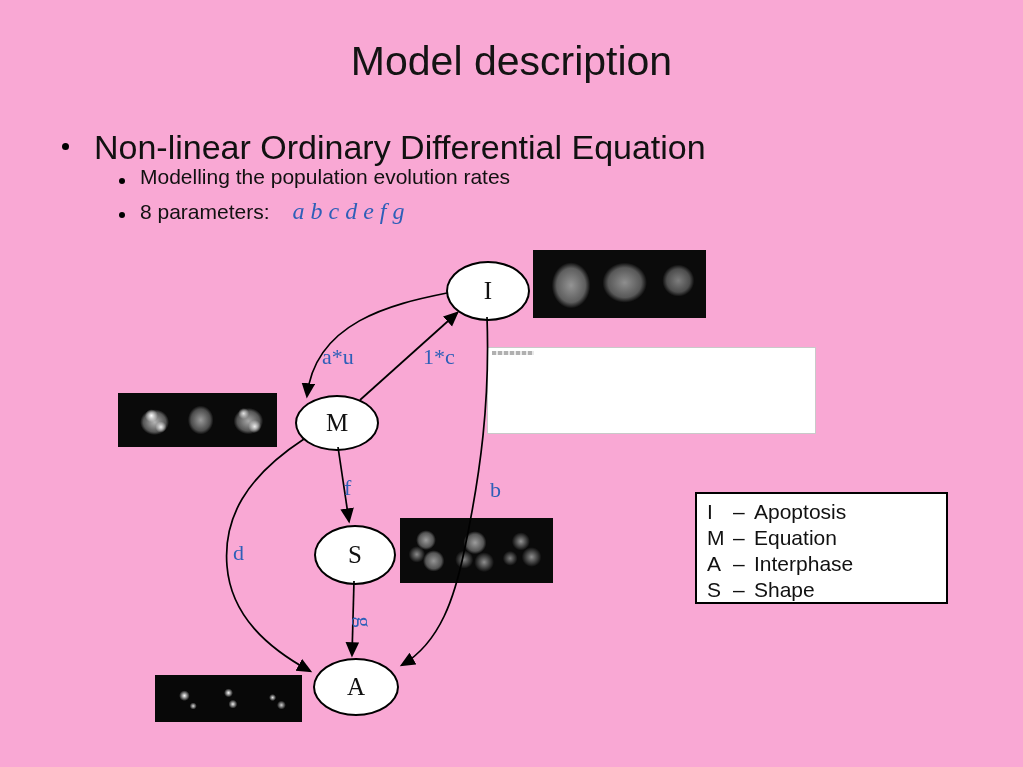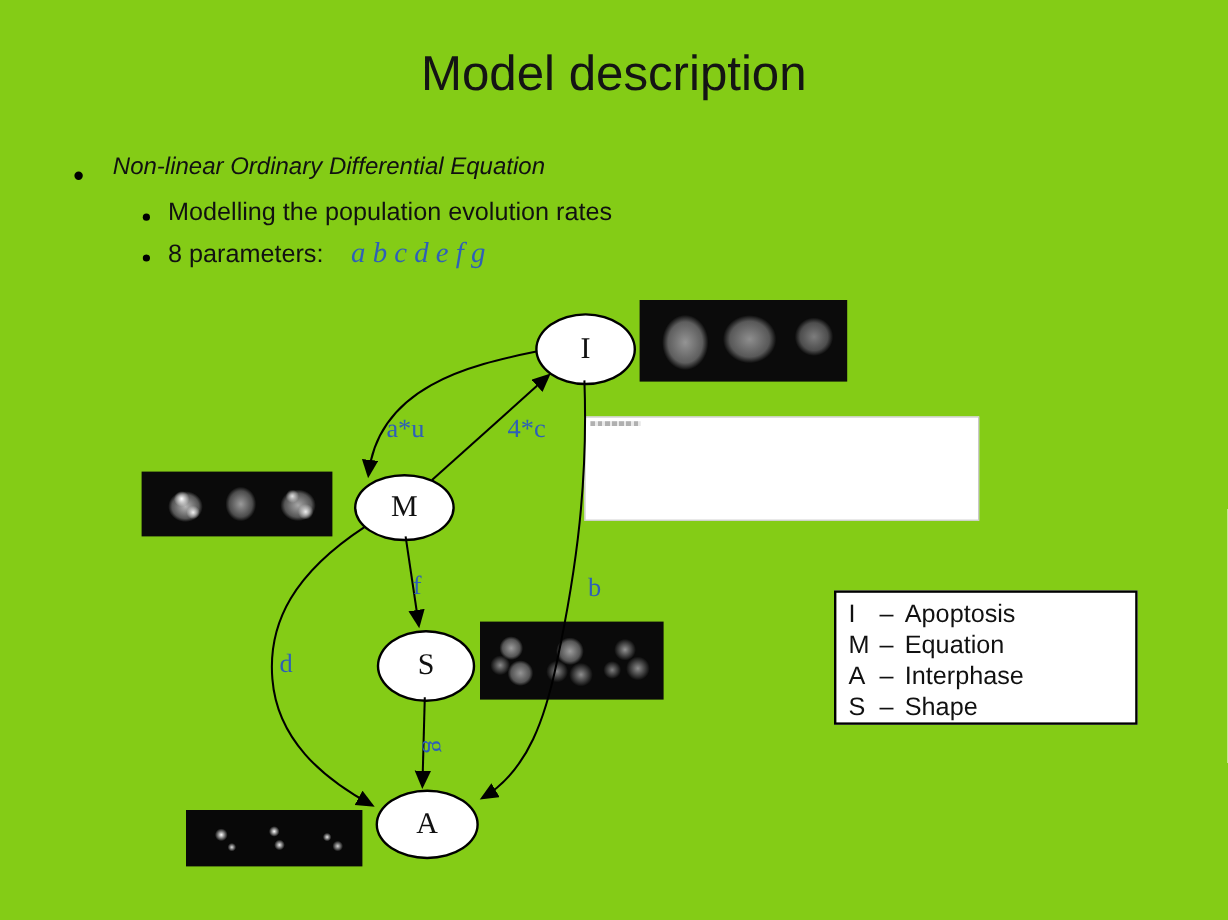--- a/index.html
+++ b/index.html
@@ -1,28 +1,28 @@
 <!DOCTYPE html>
 <html><head>
 <meta charset="utf-8">
 <style>
   html,body{margin:0;padding:0;background:#fff;}
   .slide{
-    position:relative;width:1023px;height:767px;background:#84cc16;
+    position:relative;width:1023px;height:767px;background:#f9a8d4;
     font-family:"Liberation Sans",sans-serif;overflow:hidden;color:#111;
   }
   .title{
     position:absolute;left:0;top:38px;width:100%;text-align:center;
     font-size:41px;color:#141414;
   }
   .dot{position:absolute;background:#000;border-radius:50%;}
   #dot-main{left:62px;top:143px;width:7px;height:7px;}
   #dot-sub1{left:119px;top:178px;width:6px;height:6px;}
   #dot-sub2{left:119px;top:212px;width:6px;height:6px;}
-  .b-main{position:absolute;left:94px;top:128px;font-size:20px;font-style:italic;}
+  .b-main{position:absolute;left:94px;top:128px;font-size:34px;}
   .b-sub{position:absolute;font-size:21px;}
   #sub1{left:140px;top:165px;}
   #sub2{left:140px;top:198px;}
   .params{
     font-family:"Liberation Serif",serif;font-style:italic;
     color:#2e5fb8;font-size:24px;margin-left:23px;
   }
   
   .node{
     position:absolute;border:2px solid #000;border-radius:50%;background:#fff;
@@ -154,21 +154,21 @@
       <path d="M 447 293 C 392 304, 315 322, 307 396" marker-end="url(#ah)"></path>
       <path d="M 360 400 L 457 313" marker-end="url(#ah)"></path>
       <path d="M 338 447 L 349 521" marker-end="url(#ah)"></path>
       <path d="M 354 581 L 352 655" marker-end="url(#ah)"></path>
       <path d="M 304 439 C 246 477, 223 518, 227 566 C 231 616, 268 648, 310 671" marker-end="url(#ah)"></path>
       <path d="M 487 317 C 490 400, 481 472, 464 552 C 455 595, 441 642, 402 665" marker-end="url(#ah)"></path>
     </g>
   </svg>
 
   <span class="elabel" id="lab-au">a*u</span>
-  <span class="elabel" id="lab-2c">4*c</span>
+  <span class="elabel" id="lab-2c">1*c</span>
   <span class="elabel" id="lab-f">f</span>
   <span class="elabel" id="lab-g">g</span>
   <span class="elabel" id="lab-d">d</span>
   <span class="elabel" id="lab-b">b</span>
 
   <div id="legend">
     <div class="lrow">
       <span class="lsym">I</span>
       <span class="ldash">–</span>
       <span class="lnm">Apoptosis</span>

